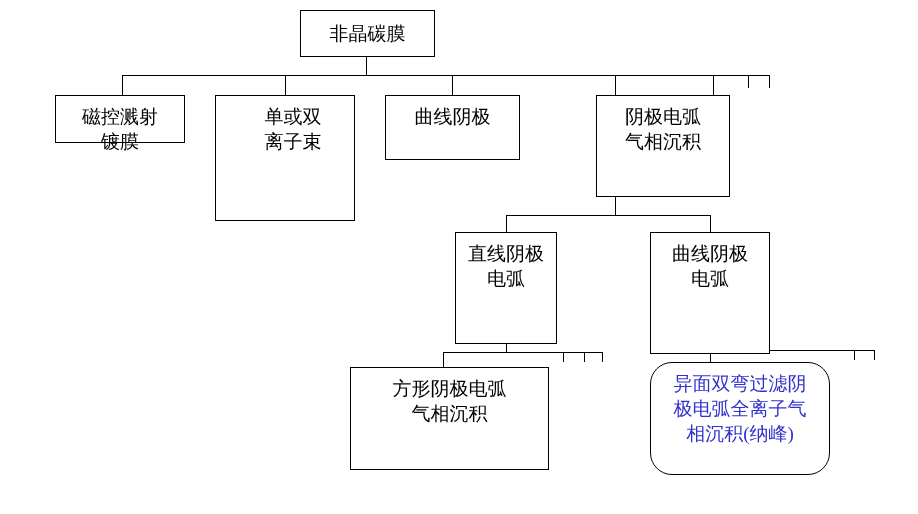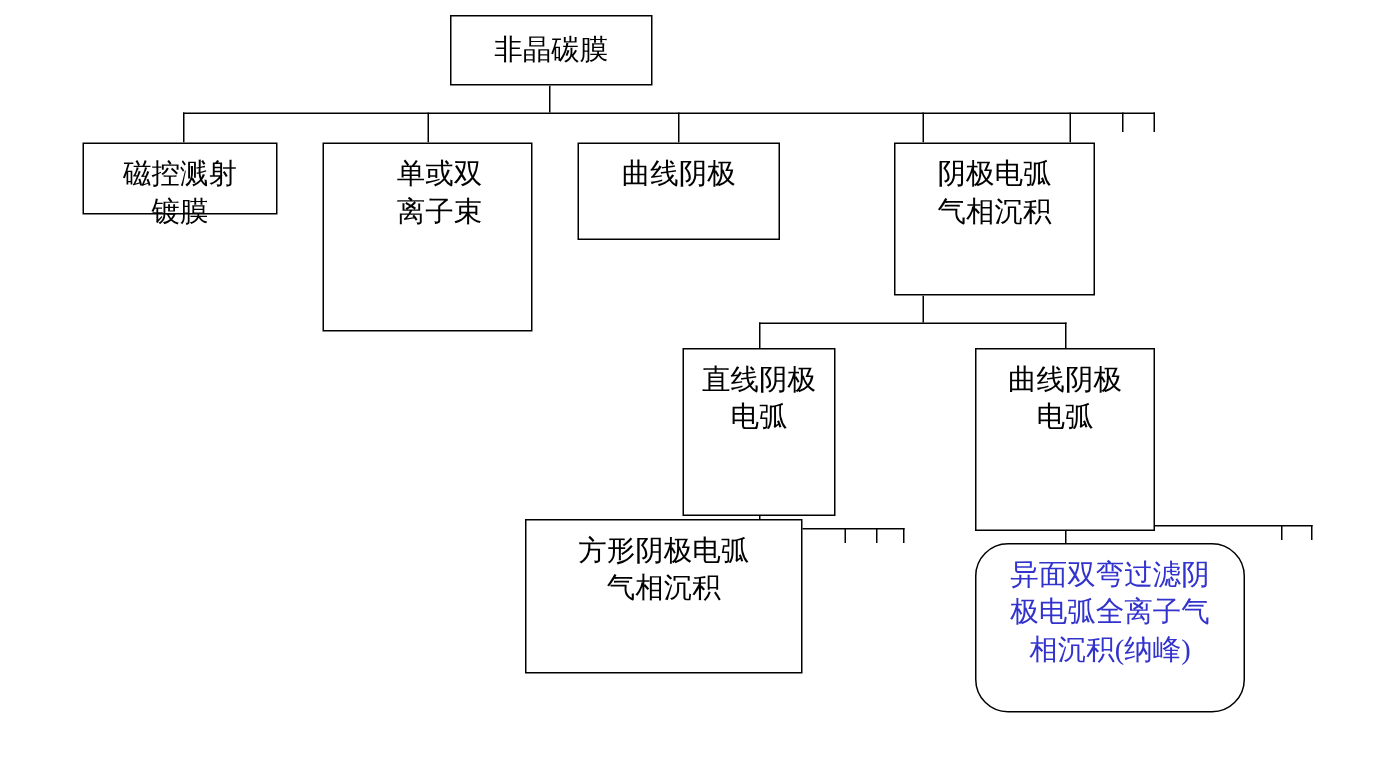--- a/index.html
+++ b/index.html
@@ -84,20 +84,20 @@
 
   <div class="node" style="left:548px; top:95px;  width:134px; height:102px;margin-left:48px;">阴极电弧
 气相沉积</div>
 
   <div class="node" style="left:455px; top:232px; width:102px; height:112px;">直线阴极
 电弧</div>
 
   <div class="node" style="left:650px; top:232px; width:120px; height:122px;text-align:center;">曲线阴极
 电弧</div>
 
-  <div class="node" style="left:350px; top:346px; width:185px; height:103px;">方形阴极电弧
+  <div class="node" style="left:350px; top:367px; width:199px; height:103px;">方形阴极电弧
 气相沉积</div>
 
   <div class="node" style="left: 650px; top: 362px; width: 180px; height: 113px; color: rgb(50, 50, 205); border-radius: 22px;">异面双弯过滤阴
 极电弧全离子气
 相沉积(纳峰)</div>
 
 </div>
 
 </body></html>

